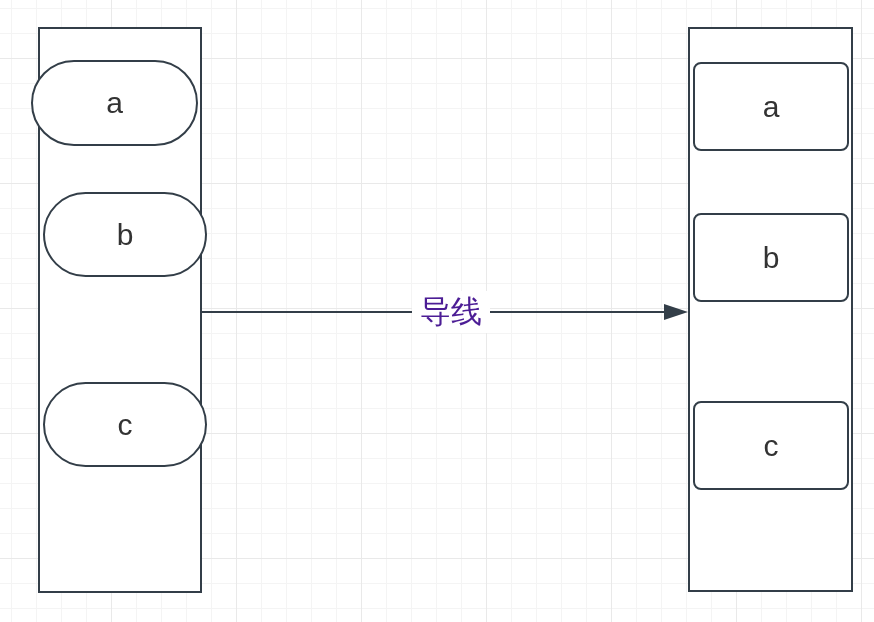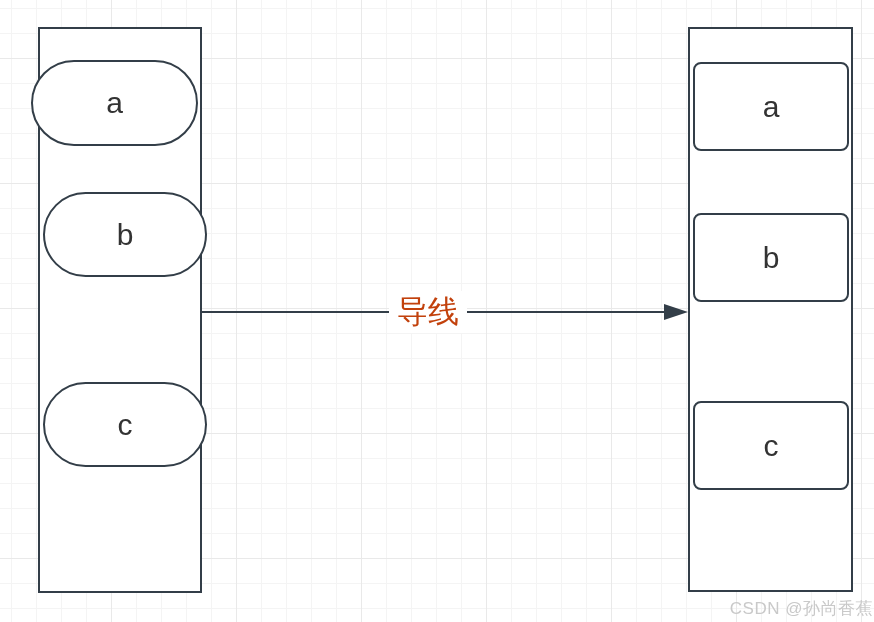--- a/index.html
+++ b/index.html
@@ -40,24 +40,24 @@
     position:absolute;left:202px;top:311px;width:468px;height:2px;
     background:#333e48;
   }
   .arrow-head{
     position:absolute;left:664px;top:304px;width:0;height:0;
     border-top:8px solid transparent;
     border-bottom:8px solid transparent;
     border-left:24px solid #333e48;
   }
   .arrow-label{
-    position:absolute;left:428px;top:312px;
+    position:absolute;left:451px;top:312px;
     transform:translate(-50%,-50%);
     background:#ffffff;padding:0 8px;
-    font-size:31px;color:#c2410c;white-space:nowrap;
+    font-size:31px;color:#4c1d95;white-space:nowrap;
   }
   .watermark{
     position:absolute;right:1px;top:597px;
     font-size:17px;color:#c9c9c9;letter-spacing:0.5px;
     white-space:nowrap;
   }
 </style>
 </head>
 <body>
 
@@ -82,15 +82,14 @@
   <div class="shape rbox rbox-a">
     <span class="node-label">a</span>
   </div>
   <div class="shape rbox rbox-b">
     <span class="node-label">b</span>
   </div>
   <div class="shape rbox rbox-c">
     <span class="node-label">c</span>
   </div>
 
-  <div class="watermark">CSDN @孙尚香蕉</div>
 
 </div>
 
 </body></html>

